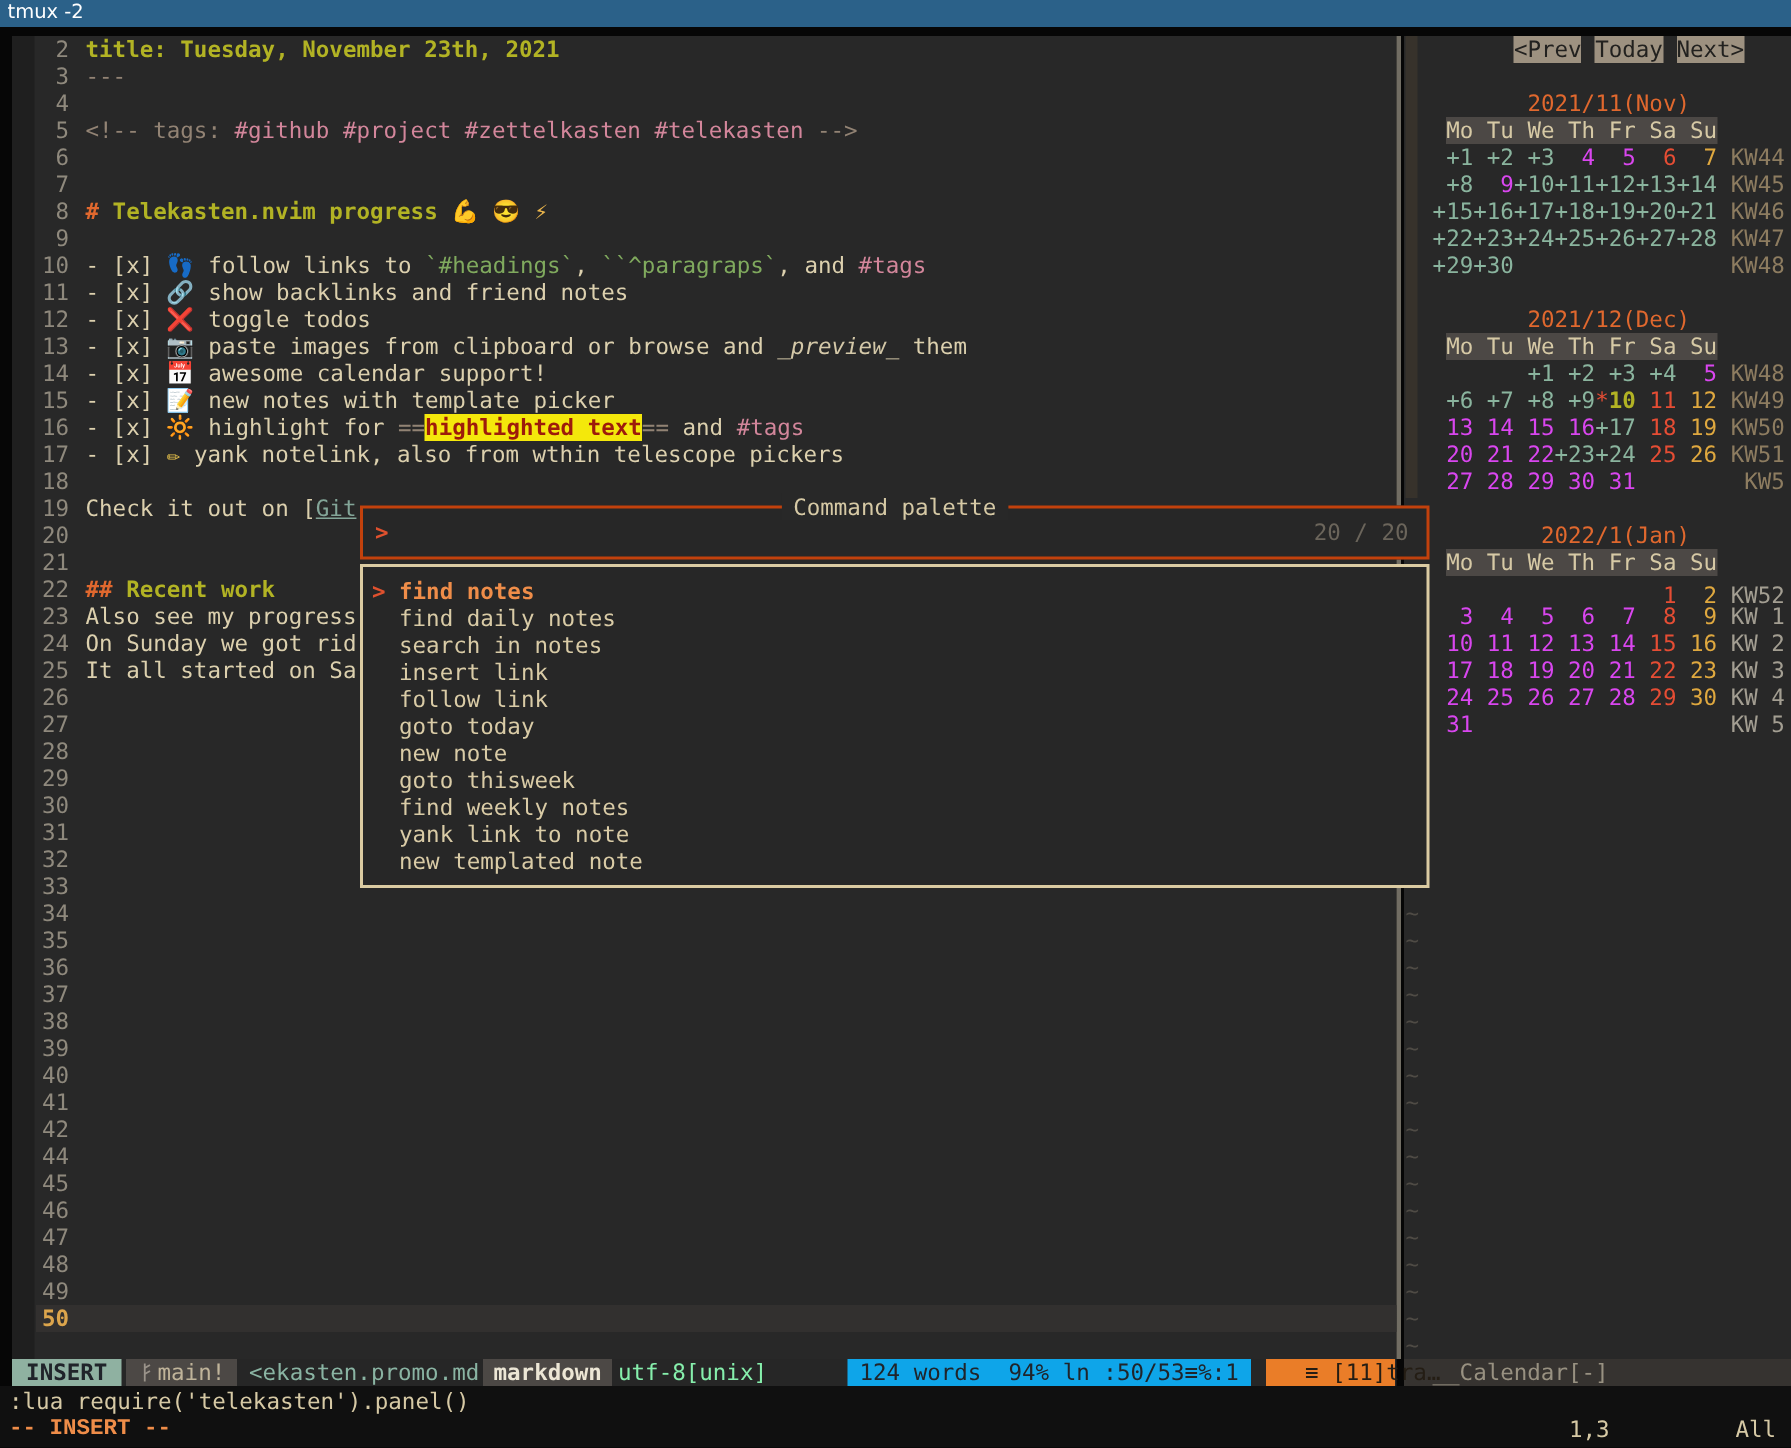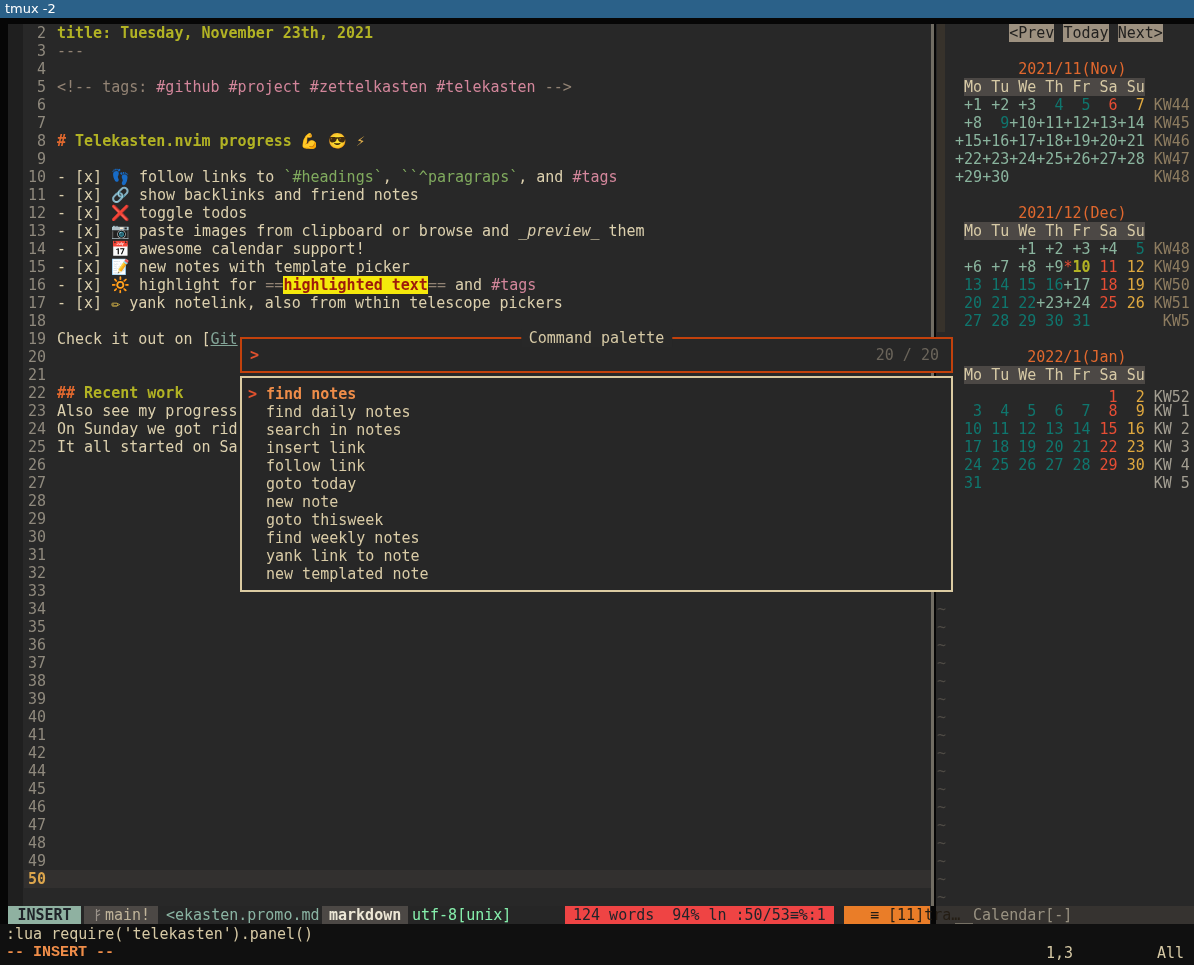--- a/index.html
+++ b/index.html
@@ -36,21 +36,21 @@
   .s-em-y{color:#eab54c;} .s-em-blue{color:#5a9ede;} .s-em-gray{color:#a5a094;}
   .s-em-red{color:#e54d34;} .s-em-tan{color:#c8bb9d;} .s-em-orange{color:#e89030;} .s-em-yellow{color:#e5c04b;}
   
   .cal-rows{position:absolute;left:937px;top:24px;width:257px;}
   .cal-row{position:absolute;left:0;height:18px;white-space:pre;}
   .c-sp{color:#dcd0ae;}
   .c-btn{background:#9d9180;color:#22211f;}
   .c-mt{color:#e0682e;}
   .c-wh{background:#4c4845;color:#d6c9a5;}
   .c-past{color:#8ab49e;}
-  .c-day{color:#0f766e;}
+  .c-day{color:#d946ef;}
   .c-sat{color:#e54d34;}
   .c-sun{color:#dfa83f;}
   .c-today{color:#b2b324;font-weight:bold;}
   .c-star{color:#e54d34;}
   .c-kw{color:#8d7c60;}
   .c-kwl{color:#a39e92;}
   .c-tilde{color:#4f4b45;}
   
   .palette{position:absolute;left:240px;top:330px;width:713px;z-index:20;}
   .pal-box1{position:absolute;left:0;top:7px;width:709px;height:32px;border:2px solid #c2410c;background:#272727;}
@@ -67,21 +67,21 @@
   .statusline{position:absolute;left:0;top:906px;width:1194px;height:18px;}
   .sl-base{position:absolute;left:8px;top:0;width:923px;height:18px;background:#262626;}
   .sl-cal{position:absolute;left:936px;top:0;width:258px;height:18px;background:#363330;}
   .chip{position:absolute;top:0;height:18px;white-space:pre;}
   .sl-mode{left:8px;width:73px;background:#8fb1a1;color:#20242a;font-weight:bold;text-align:center;}
   .sl-branch{left:84px;background:#4c4845;color:#c0b49a;padding:0 8px;}
   .sl-branch svg{vertical-align:-2px;margin-right:4px;}
   .sl-file{left:166px;color:#8ab4a3;}
   .sl-ft{left:322px;background:#4c4845;color:#ece6d5;font-weight:bold;padding:0 7px;}
   .sl-enc{left:412px;color:#86efac;}
-  .sl-words{left:565px;background:#ef4444;color:#20242a;padding:0 8px;text-align:right;}
+  .sl-words{left:565px;background:#0ea5e9;color:#20242a;padding:0 8px;text-align:right;}
   .sl-bufs{left:844px;width:86px;background:#ea7d28;color:#241d14;padding-left:26px;box-sizing:border-box;}
   .sl-calname{left:955px;color:#989181;}
   
   .bottom{position:absolute;left:0;top:924px;width:1194px;height:41px;background:#101010;}
   .cmdline{position:absolute;left:6px;top:1px;color:#d6c9a5;}
   .modemsg{position:absolute;left:6px;top:20px;color:#ef8d49;font-weight:bold;font-family:Liberation Mono, monospace;}
   .ruler{position:absolute;left:1046px;top:20px;color:#d6c9a5;}
   .scrollpos{position:absolute;left:1157px;top:20px;color:#d6c9a5;}
 </style>
 </head>

